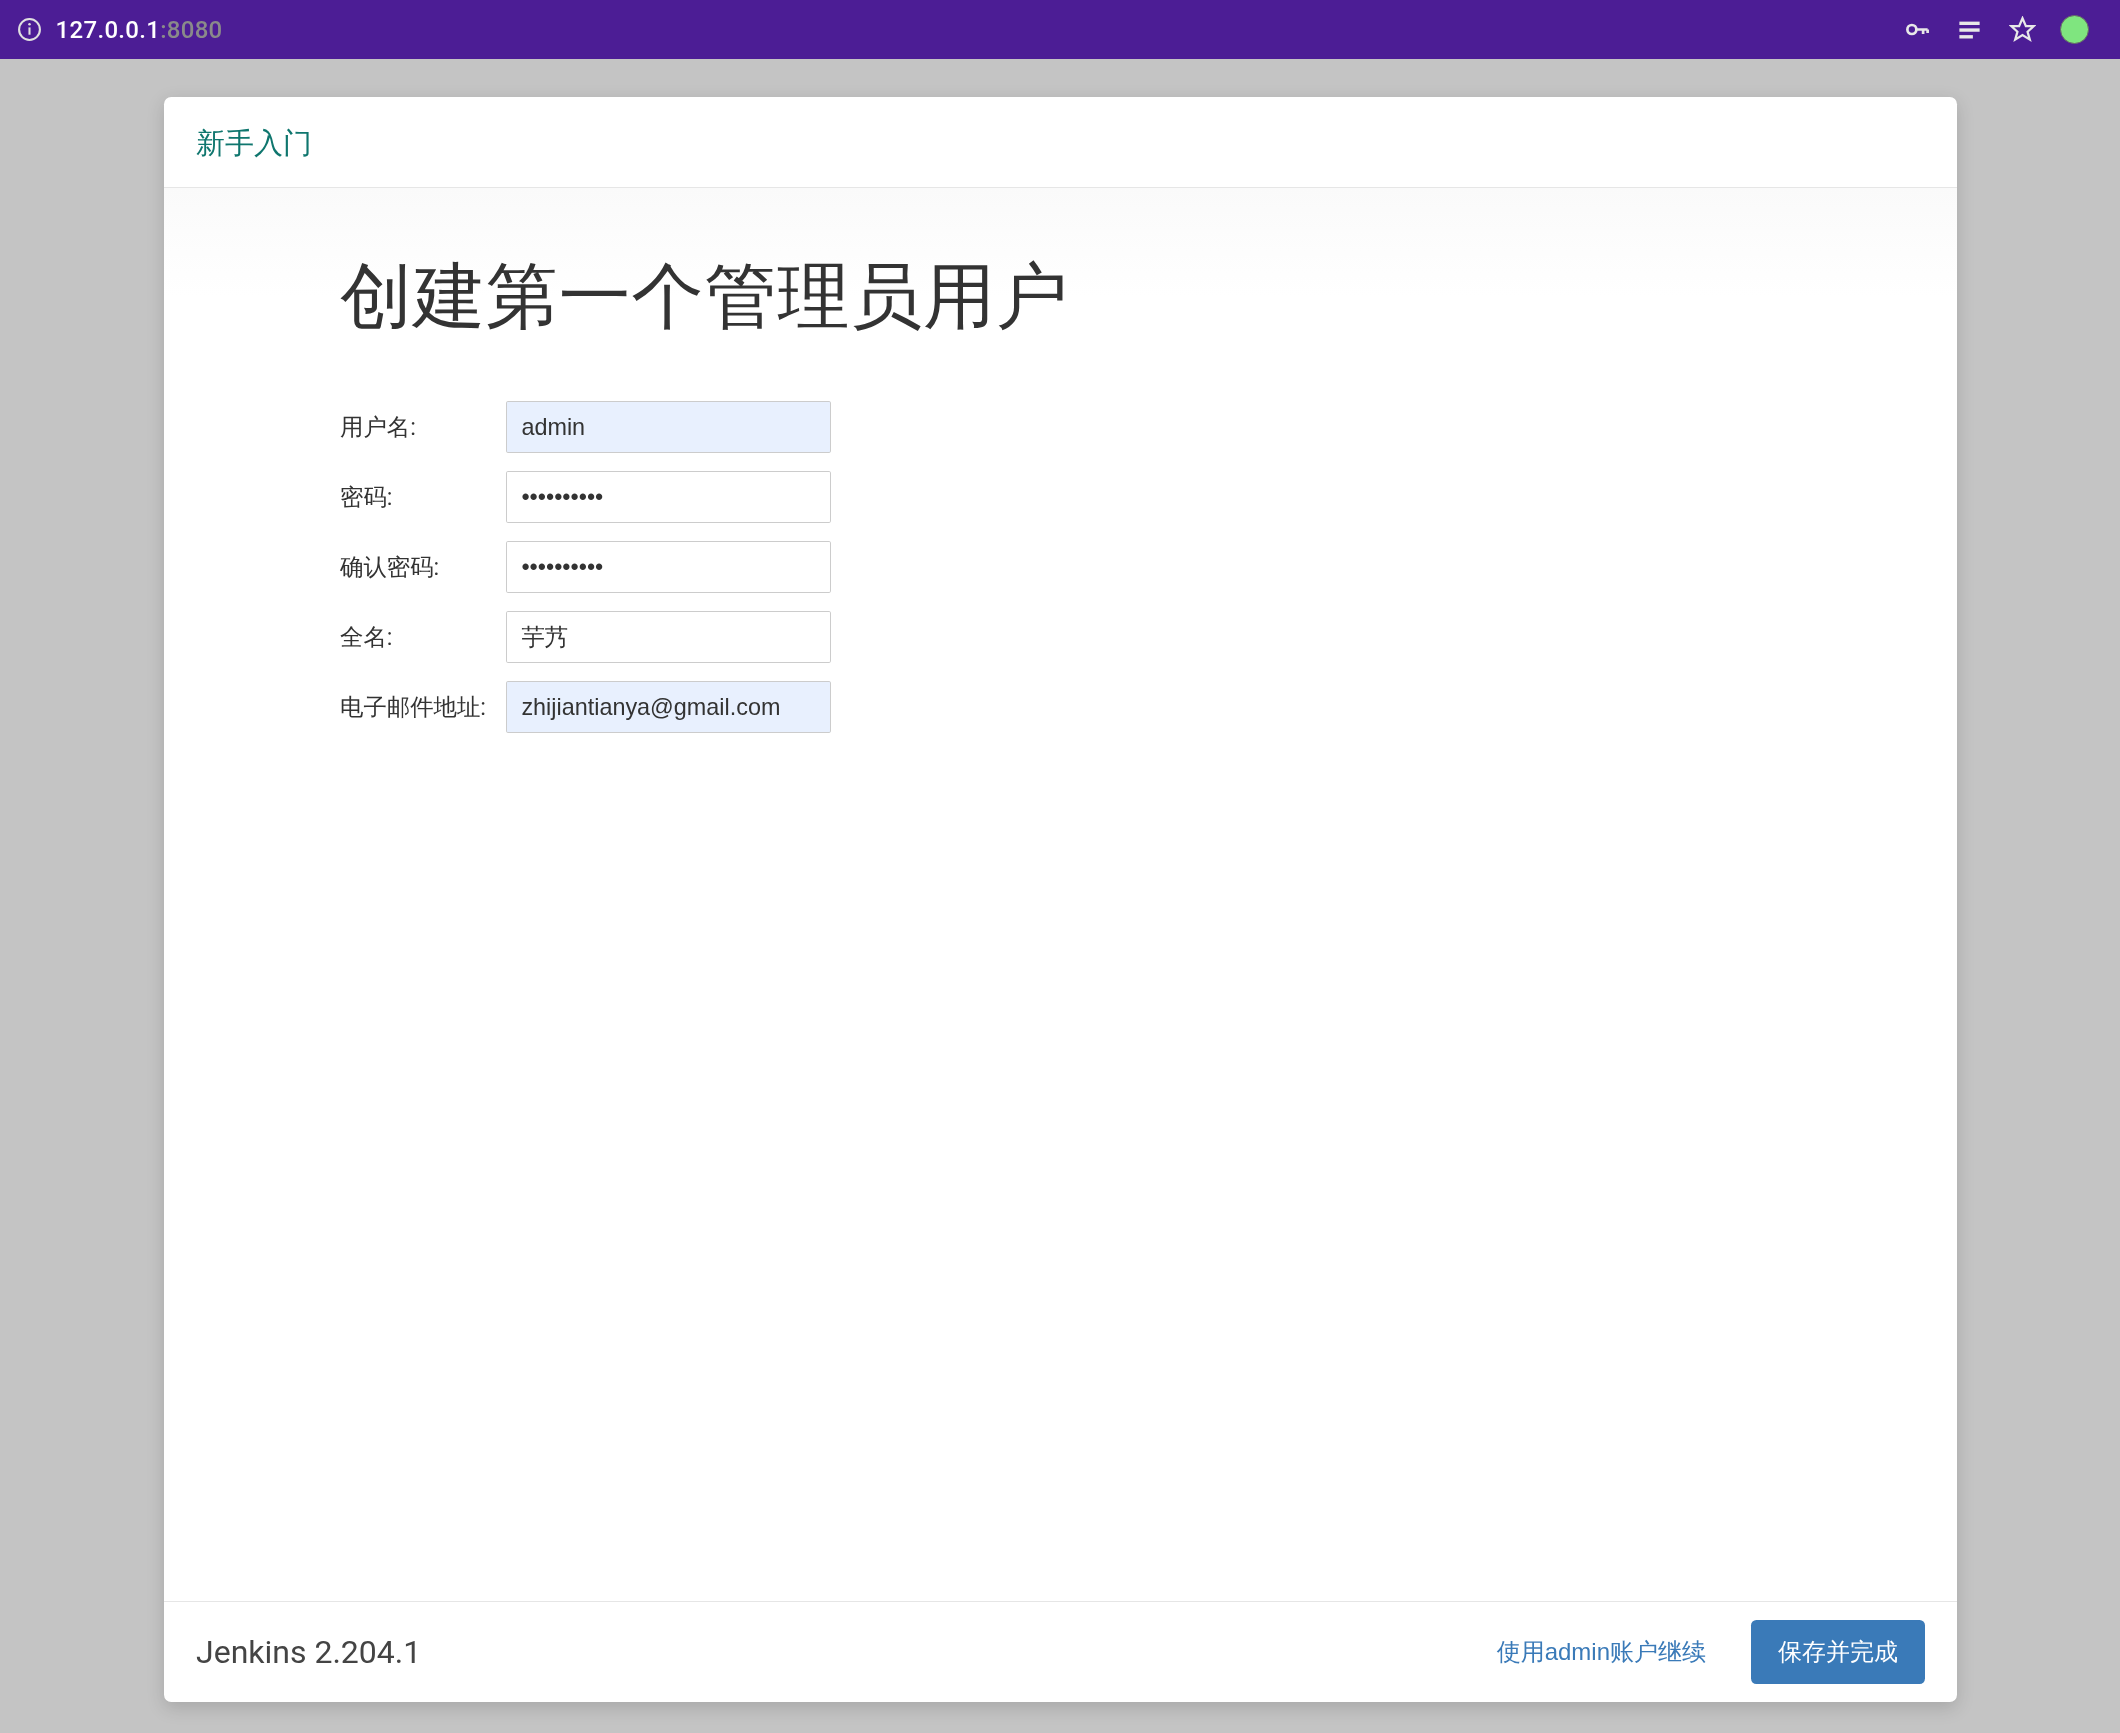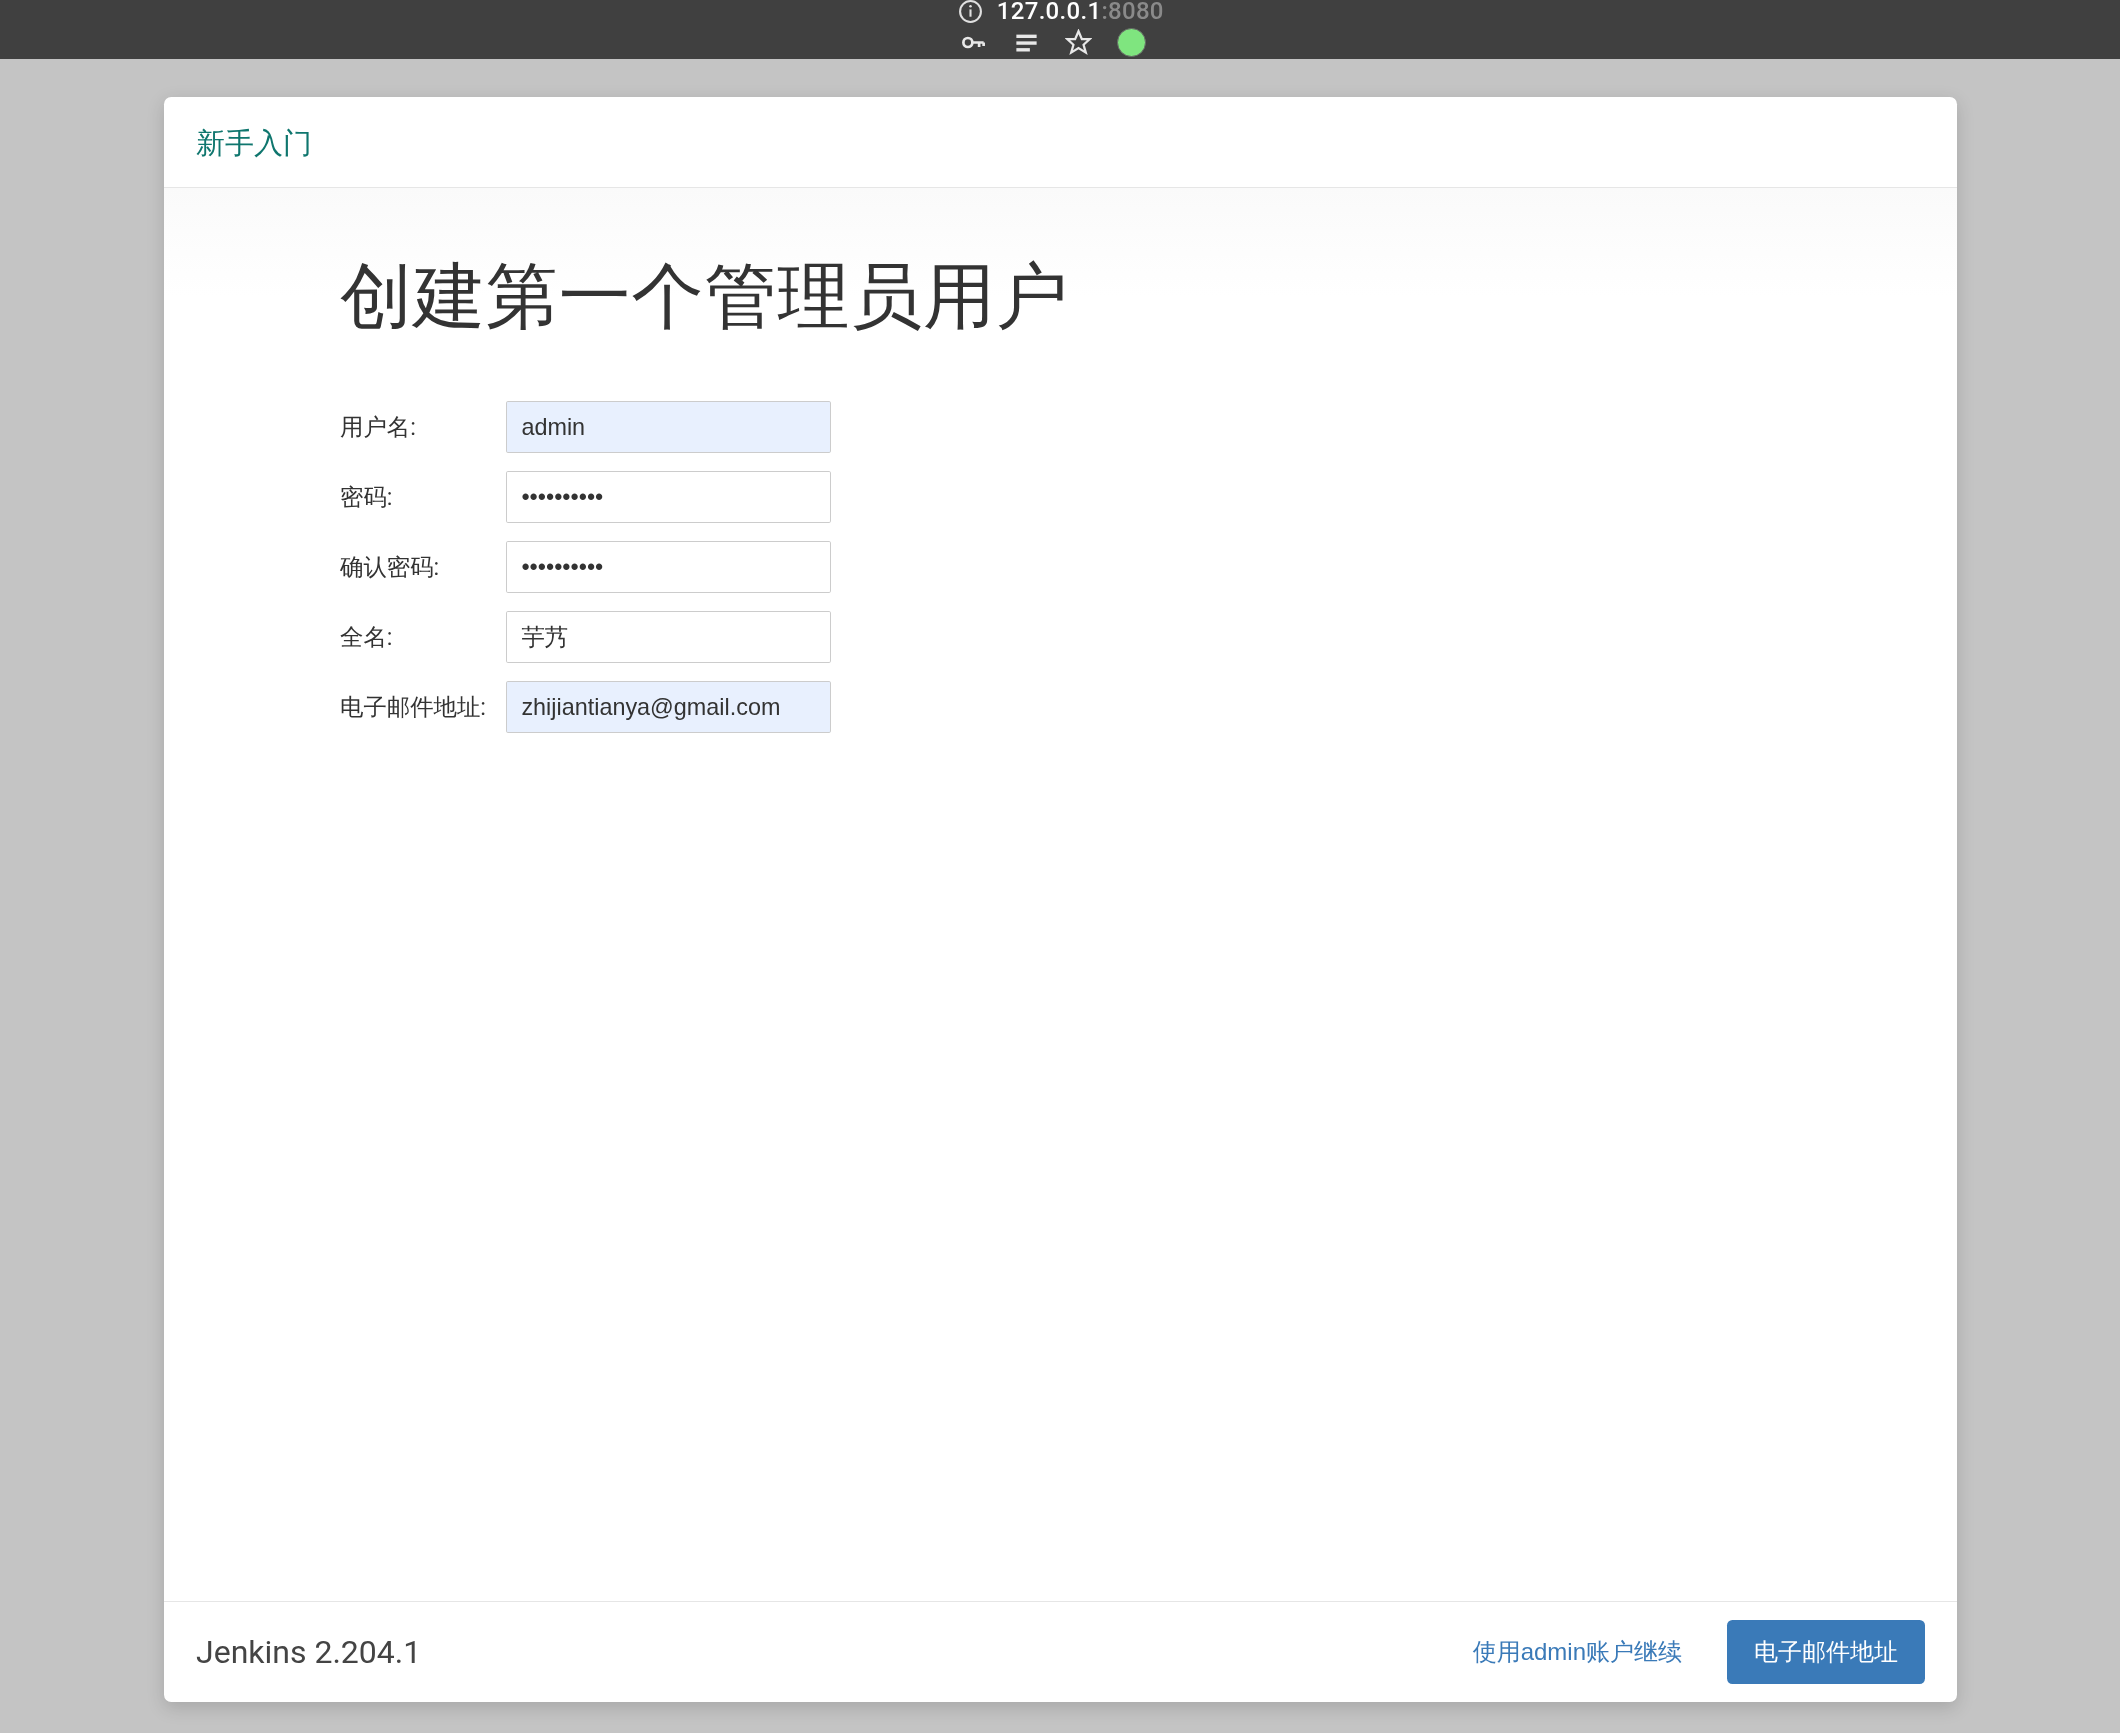--- a/index.html
+++ b/index.html
@@ -5,26 +5,25 @@
     * { box-sizing: border-box; margin: 0; padding: 0; }
     body {
       font-family: -apple-system, BlinkMacSystemFont, "Segoe UI", Roboto, "Helvetica Neue", Arial, sans-serif;
       background: #c4c4c4;
       width: 2121px;
       height: 1734px;
       overflow: hidden;
     }
     .browser-bar {
       height: 59px;
-      background: #404040;
+      background: #4c1d95;
       display: flex;
       align-items: center;
       padding: 0 16px;
-      justify-content: flex-end;
-      flex-direction: column;
+      justify-content: space-between;
     }
     .url-area {
       display: flex;
       align-items: center;
       gap: 12.6px;
     }
     .info-icon {
       width: 27px;
       height: 27px;
       display: flex;
@@ -240,19 +239,19 @@
           <label class="form-label">电子邮件地址:</label>
           <input class="form-input autofill" type="text" value="zhijiantianya@gmail.com" style="">
         </div>
       </div>
     </div>
 
     <div class="card-footer">
       <div class="footer-left">Jenkins 2.204.1</div>
       <div class="footer-right">
         <button class="btn-link">使用admin账户继续</button>
-        <button class="btn-primary">电子邮件地址</button>
+        <button class="btn-primary">保存并完成</button>
       </div>
     </div>
 
   </div>
 </div>
 
 
 </body></html>

